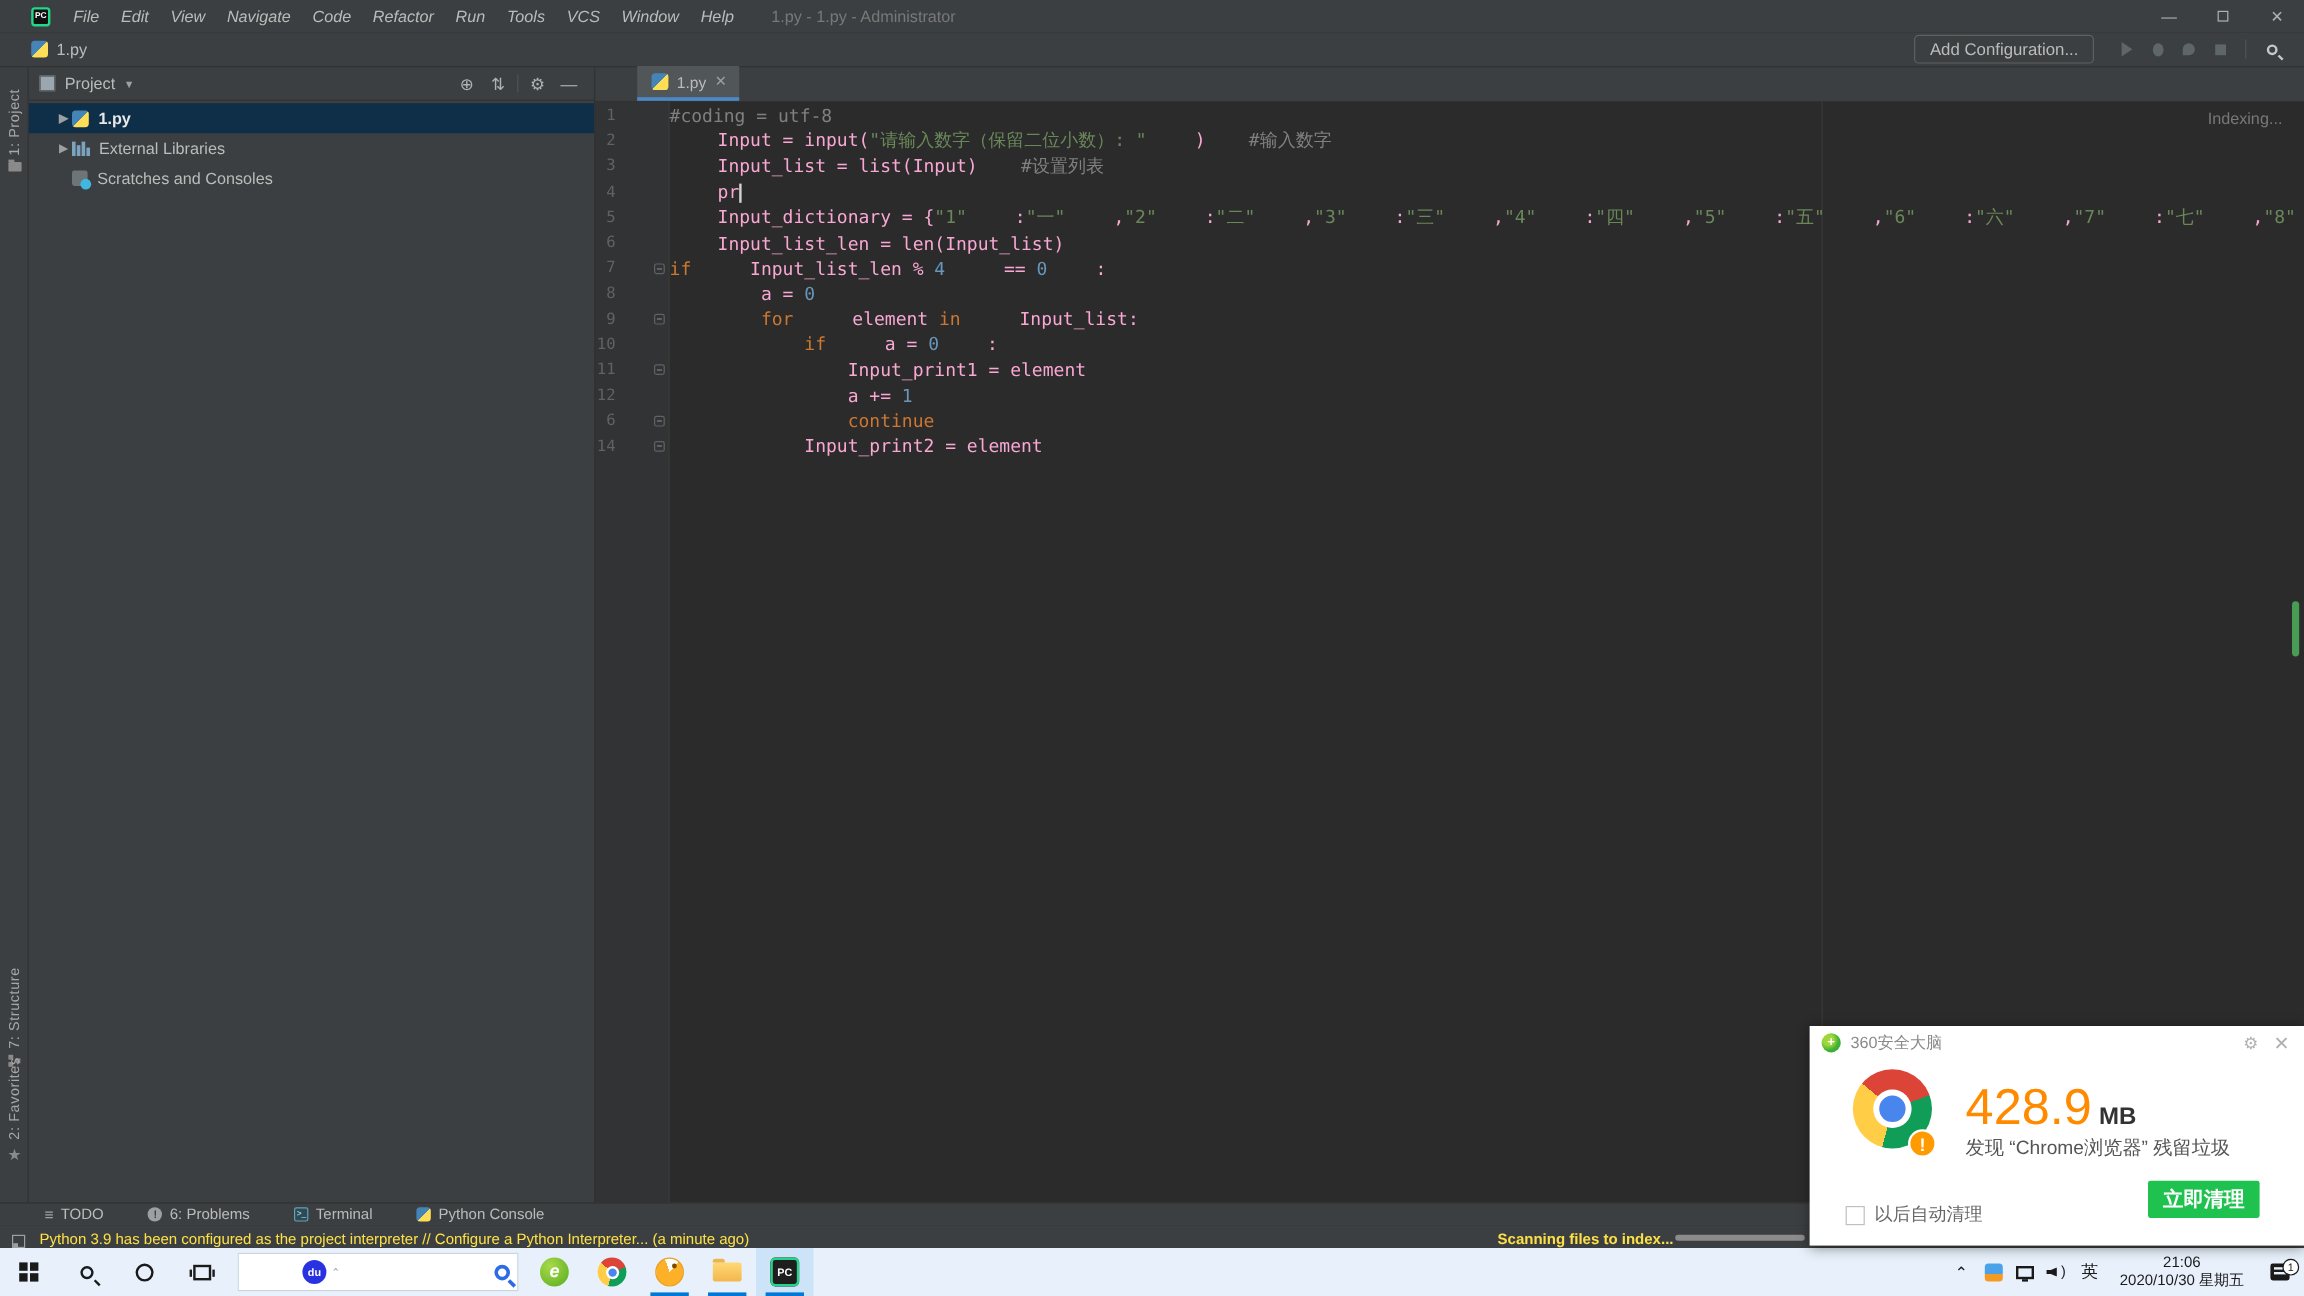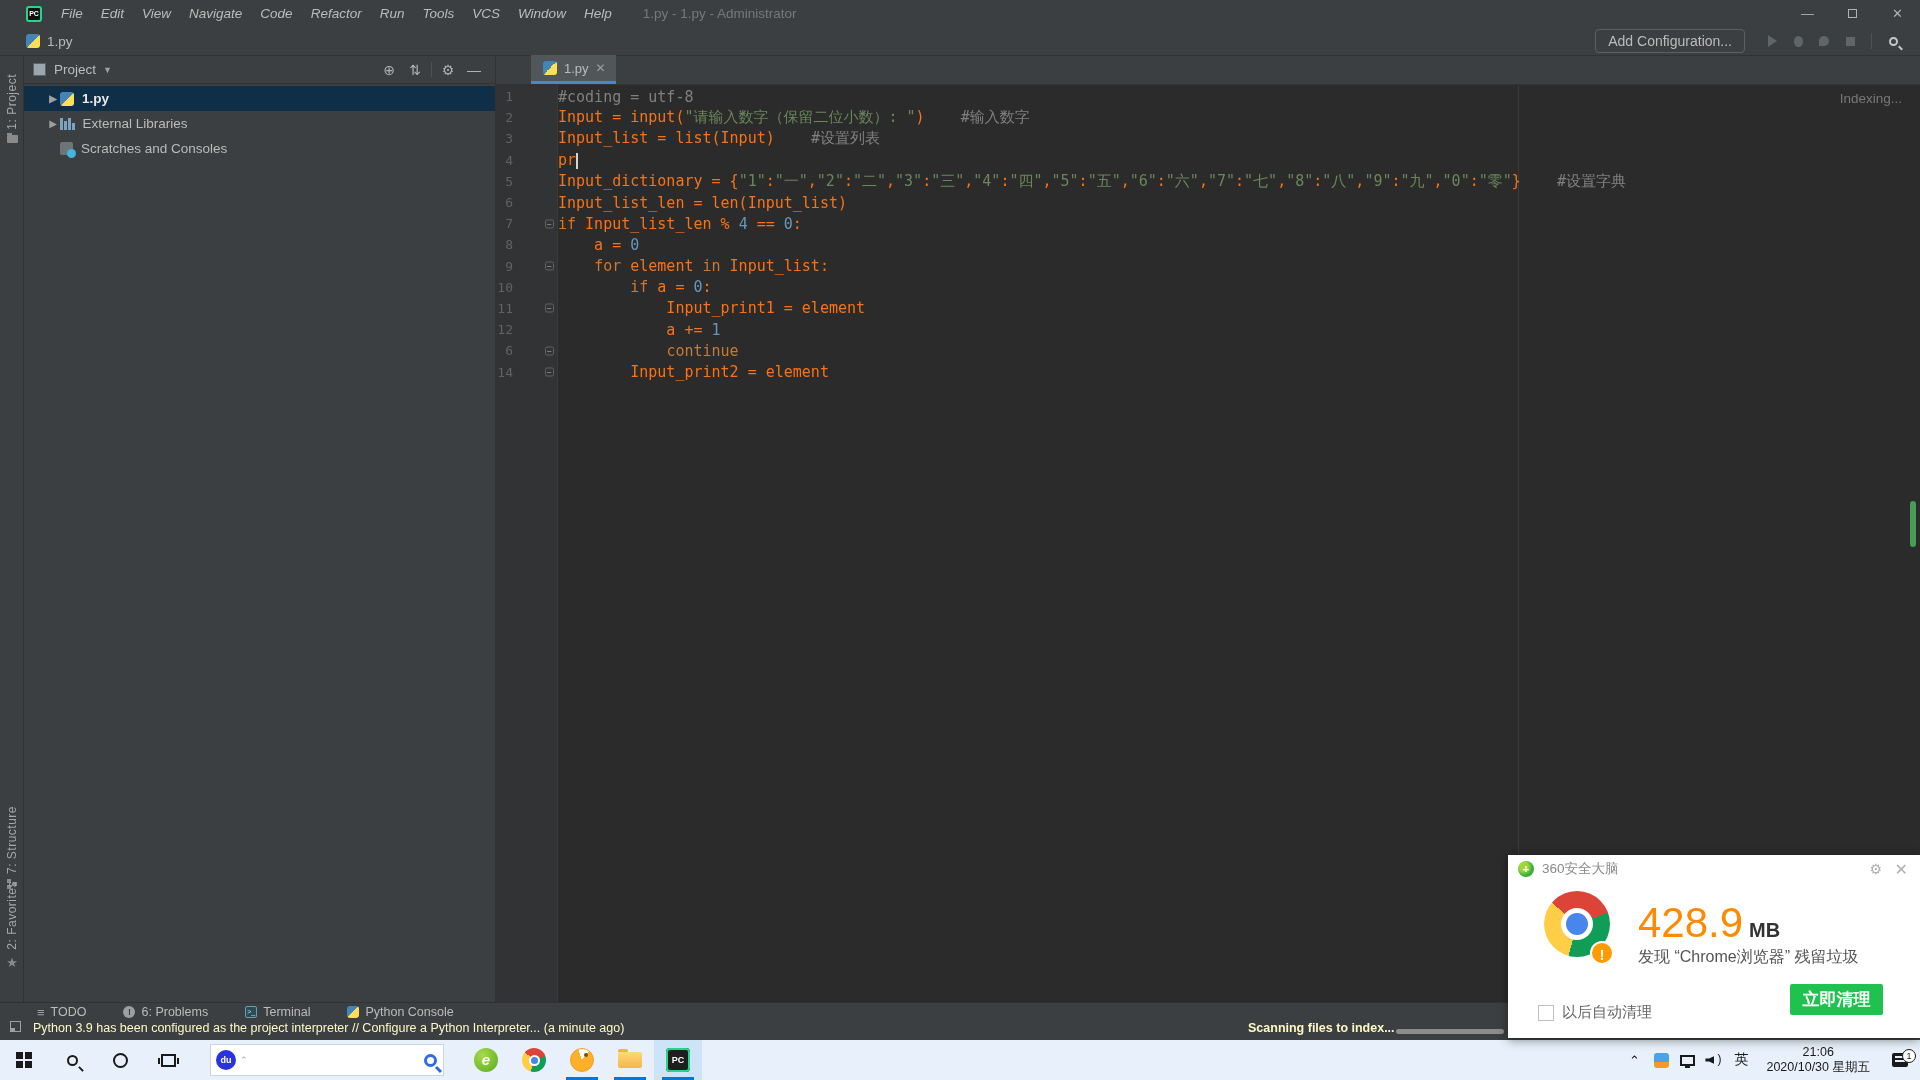--- a/index.html
+++ b/index.html
@@ -94,38 +94,38 @@
                background:#499c54; }
   #code-lines { position:absolute; left:0; top:1px; right:0; font-family:"DejaVu Sans Mono", monospace;
                 font-size:15px; }
   .code-row { display:flex; height:21.2px; align-items:center; }
   .ln { width:17px; text-align:right; color:#606366; font-size:13px; flex:0 0 auto; }
   .foldcol { width:45px; flex:0 0 auto; position:relative; height:100%; }
   .fold-mark { position:absolute; right:4px; top:50%; transform:translateY(-50%); width:9px; height:9px;
                border:1px solid #606366; border-radius:2px; color:#9da0a2; font-size:8px; line-height:7px;
                text-align:center; background:#313335; }
   .code { white-space:pre; color:#a9b7c6; }
-  .tok-p { color:#f97316; } .tok-k { color:#cc7832; } .tok-s { color:#6a8759; }
+  .tok-p { color:#f9a8d4;margin-left:40px; } .tok-k { color:#cc7832; } .tok-s { color:#6a8759; }
   .tok-n { color:#6897bb; } .tok-c { color:#808080; }
   .caret { display:inline-block; width:2px; height:16px; background:#d4d4d4; vertical-align:middle; }
 
   
   .toolwin { position:absolute; left:0; top:1002px; width:1920px; height:19px; background:#3c3f41;
              border-top:1px solid #323232; display:flex; align-items:center; color:#bbbbbb; font-size:12.5px; }
   .tw-item { display:flex; align-items:center; gap:6px; margin-left:37px; }
   .tw-item:first-child { margin-left:37px; }
   .todo-ico { color:#9da0a2; font-size:13px; }
   .prob-ico { width:12px; height:12px; border-radius:50%; background:#9da0a2; color:#3c3f41;
               font-size:9px; font-weight:bold; display:flex; align-items:center; justify-content:center; }
   .term-ico { width:12px; height:12px; background:#2b4c57; border:1px solid #6a9fb0; border-radius:2px;
               color:#c0e0ea; font-size:7px; line-height:10px; text-align:center; }
 
   
   .statusbar { position:absolute; left:0; top:1021px; width:1920px; height:19px; background:#3c3f41;
-               display:flex; align-items:flex-start; color:#fef9c3; font-size:12.5px; }
+               display:flex; align-items:flex-end; color:#fde047; font-size:12.5px; }
   .sb-ico { width:11px; height:11px; border:1px solid #9da0a2; margin:0 12px 0 10px; position:relative; }
   .sb-ico::after { content:""; position:absolute; left:0; top:6px; width:4px; height:4px; background:#9da0a2; }
   .scanning { position:absolute; left:1248px;font-weight:bold; }
   .progress-pill { position:absolute; left:1396px; top:8px; width:108px; height:5px; border-radius:3px;
                    background:#8c8c8c; }
 
   
   .popup { position:absolute; left:1508px; top:855px; width:412px; height:183px; background:#ffffff;
            box-shadow:0 2px 10px rgba(0,0,0,0.45); font-family:"Liberation Sans", sans-serif; }
   .pop-head { position:absolute; left:0; top:0; right:0; height:28px; display:flex; align-items:center; }
@@ -164,22 +164,22 @@
   .tb-cell.active { background:#cde3f7; }
   .win-logo { display:grid; grid-template-columns:7px 7px; grid-template-rows:7px 7px; gap:1.5px; }
   .win-logo i { background:#1a1a1a; }
   .tb-search { width:11px; height:11px; border:2px solid #1a1a1a; border-radius:50%; position:relative; }
   .tb-search::after { content:""; position:absolute; width:6px; height:2px; background:#1a1a1a;
                       transform:rotate(45deg); left:9px; top:11px; }
   .cortana { width:15px; height:15px; border:2px solid #1a1a1a; border-radius:50%; }
   .taskview { width:15px; height:13px; border:2px solid #1a1a1a; position:relative; }
   .taskview::before { content:""; position:absolute; left:-5px; top:2px; width:2px; height:6px; background:#1a1a1a; }
   .taskview::after { content:""; position:absolute; right:-5px; top:2px; width:2px; height:6px; background:#1a1a1a; }
-  .baidu-box { width:234px; margin:4px 18px; background:#fff; border:1px solid #c9d6e2; display:flex;
-               align-items:center; position:relative; }
+  .baidu-box { width:234px; margin:4px 6px; background:#fff; border:1px solid #c9d6e2; display:flex;
+               align-items:center; position:relative;padding-left:48px; }
   .baidu-paw { width:20px; height:20px; border-radius:50%; background:#2932e1; color:#fff; font-size:9px;
                font-weight:bold; display:flex; align-items:center; justify-content:center; margin-left:5px; }
   .baidu-chev { color:#9ab; font-size:9px; margin-left:4px; }
   .baidu-mag { position:absolute; right:6px; width:13px; height:13px; border:3px solid #2d6ce5;
                border-radius:50%; }
   .baidu-mag::after { content:""; position:absolute; width:7px; height:3px; background:#2d6ce5;
                       transform:rotate(45deg); left:8px; top:11px; }
   .green-e { width:24px; height:24px; border-radius:50%; background:radial-gradient(circle at 35% 30%, #a8d949, #57ac21);
              color:#fff; font-size:15px; font-weight:bold; font-style:italic; text-align:center; line-height:24px; }
   .chrome-sm { width:24px; height:24px; border-radius:50%; position:relative;

